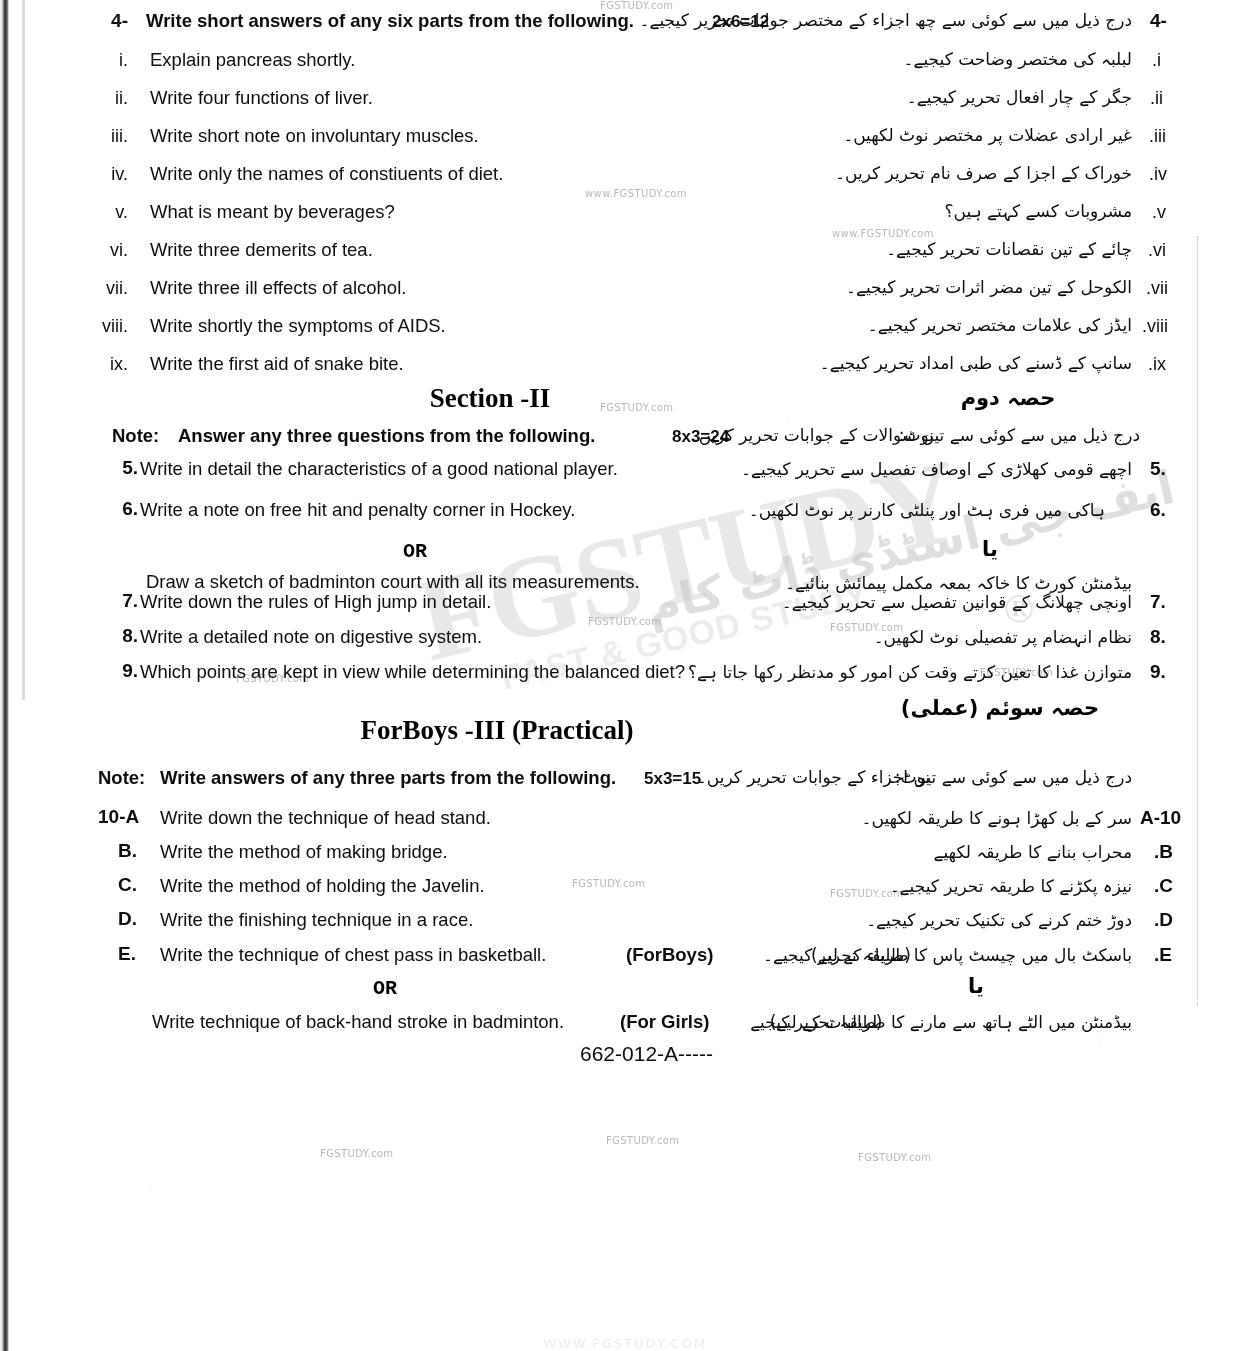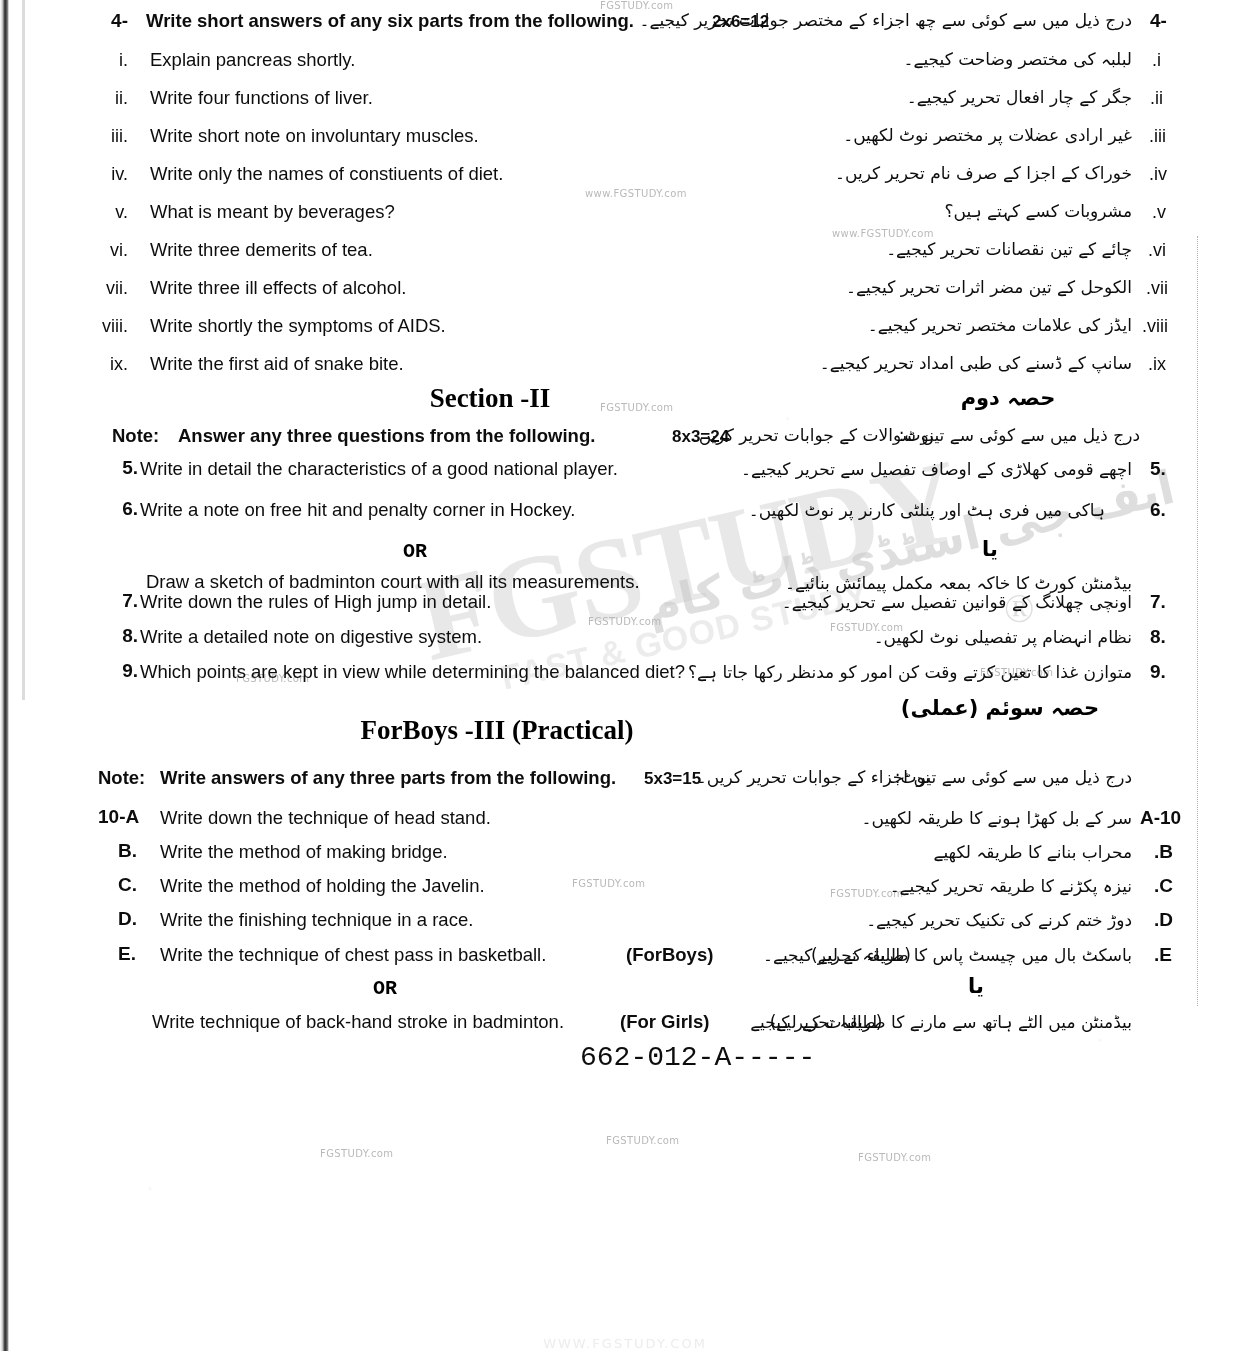--- a/index.html
+++ b/index.html
@@ -139,22 +139,22 @@
     direction:rtl;unicode-bidi:isolate;
     font-size:21px;font-weight:700;color:#000;white-space:nowrap;
   }
   .num-ur{
     font-family:"Liberation Sans", sans-serif;
     font-size:18px;color:#0d0d0d;white-space:nowrap;text-align:left;
   }
   .num-ur.bold{font-weight:700;font-size:19px;}
 
   .code{
-    font-family:Liberation Mono, monospace;
-    font-size:28px;color:#0d0d0d;white-space:nowrap;
+    font-family:Liberation Sans, sans-serif;
+    font-size:21px;color:#0d0d0d;white-space:nowrap;
   }
 </style>
 </head>
 <body>
 
 <div id="scan-edge-left"></div>
 <div id="scan-edge-left2"></div>
 <div id="scan-rule-right"></div>
 <div id="scan-noise"></div>
 

